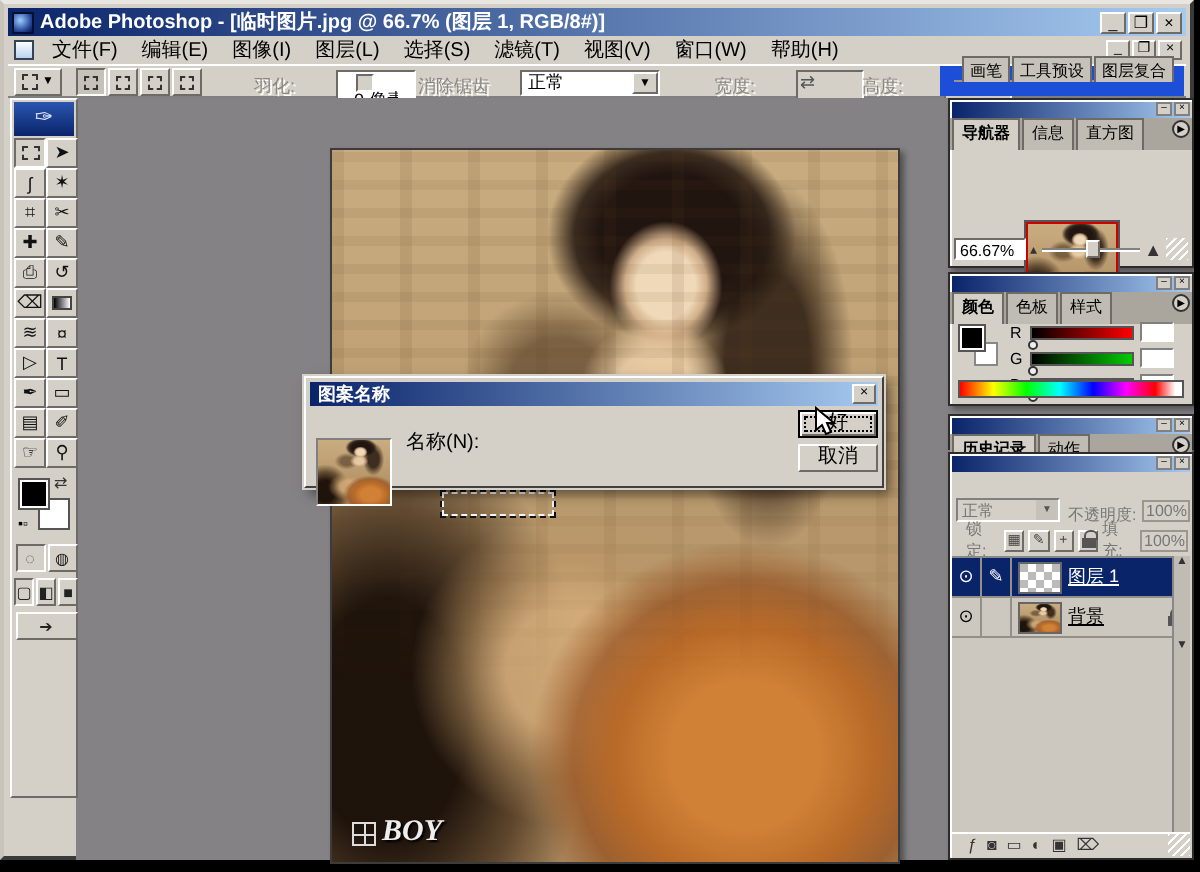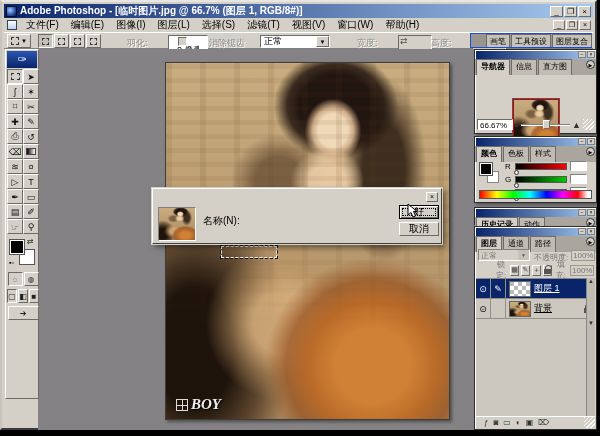--- a/index.html
+++ b/index.html
@@ -38,21 +38,21 @@
   .pressed { border-top:1px solid #6e6a66; border-left:1px solid #6e6a66; border-right:1px solid #fff; border-bottom:1px solid #fff; background:#c6c2ba; }
   .opt-label { font-size:9px; color:#222; top:4px;margin-left:19px; }
   .opt-label.dis { color:#8a8880; text-shadow:1px 1px 0 #fff; }
   .opt-input { height:31px; top:2px; background:#fff; font-size:9px; padding:0 8px;margin-left:36px; }
   .opt-input:disabled { background:#d4d0c8; }
   #aa-box { width:9px; height:9px; top:4px; background:#d4d0c8; }
   #style-dd { top:2px; width:70px; height:13px; background:#fff; font-size:9px; display:flex; align-items:center; padding-left:3px; }
   #style-dd .ddbtn { margin-left:auto; width:13px; height:11px; background:#d4d0c8; font-size:6px; text-align:center; line-height:11px; }
   #swap-icon { top:3px; font-size:9px; color:#555; }
 
-  #dock-well { right:3px; top:1px; width:122px; height:15px; background:#9a968e; border:1px solid #1d4ed8; display:flex; align-items:flex-end; padding:0 15px; }
+  #dock-well { right:3px; top:1px; width:122px; height:15px; background:#9a968e; border:7px solid #1d4ed8; display:flex; align-items:flex-end; padding:0 4px; }
   .well-tab { font-size:8px; padding:1px 3px 0; background:#c6c2ba; border:1px solid #6e6a66; border-bottom:none; margin-right:1px; white-space:nowrap; }
 
   
   #toolbox { left:3px; top:47px; width:34px; height:350px; background:#d4d0c8; z-index:15; }
   #tb-banner { left:1px; top:1px; right:1px; height:17px; background:linear-gradient(180deg,#2a56b0,#0a246a); color:#dfe9ff; text-align:center; font-size:11px; line-height:16px; }
   #tools { left:1px; top:19px; width:32px; display:flex; flex-wrap:wrap; }
   .tool { width:16px; height:15px; background:#d4d0c8; display:flex; align-items:center; justify-content:center; font-size:9px; color:#111; }
   .tool .mini-dash { width:9px; height:7px; }
   .grad-glyph { width:10px; height:7px; border:1px solid #444; background:linear-gradient(90deg,#000,#fff); }
   #fgbg { left:1px; top:188px; width:32px; height:32px; }
@@ -70,21 +70,21 @@
   .portrait { position:relative; overflow:hidden;
     background:
       radial-gradient(ellipse 10% 9% at 59% 19%, #f0d9b8 0 52%, rgba(226,190,150,.9) 72%, transparent 100%),
       radial-gradient(ellipse 13% 9% at 57% 33%, rgba(236,206,168,.9) 0 50%, transparent 100%),
       radial-gradient(ellipse 22% 15% at 60% 12%, #211510 0 58%, rgba(33,21,15,.85) 78%, transparent 100%),
       radial-gradient(ellipse 15% 26% at 77% 30%, rgba(40,26,16,.85) 0 50%, transparent 100%),
       radial-gradient(ellipse 17% 13% at 40% 33%, rgba(66,44,24,.55) 0 50%, transparent 100%),
       radial-gradient(ellipse 38% 30% at 73% 85%, #d08136 0 35%, #b96a28 60%, rgba(150,80,30,.7) 80%, transparent 100%),
       radial-gradient(ellipse 28% 22% at 42% 73%, rgba(212,172,122,.9) 0 40%, rgba(190,150,100,.5) 70%, transparent 100%),
       radial-gradient(ellipse 35% 42% at 10% 80%, rgba(23,13,7,.95) 0 40%, rgba(45,28,14,.6) 72%, transparent 100%),
-      linear-gradient(180deg,#c9ad80 0%,#bb9c70 45%,#a9865c 100%); }
+      linear-gradient(180deg,#c9ad80 0%,#bb9c70 45%,#a9865c 100%); margin-top: 12px; }
   #calligraphy { position:absolute; inset:0;
      background:
        repeating-linear-gradient(90deg, rgba(96,64,30,.10) 0 6px, transparent 6px 34px),
        repeating-linear-gradient(0deg, rgba(96,64,30,.08) 0 5px, transparent 5px 14px);
      -webkit-mask-image: linear-gradient(180deg,#000 45%, transparent 75%);
      mask-image: linear-gradient(180deg,#000 45%, transparent 75%); }
   #boy-logo { position:absolute; left:10px; bottom:8px; display:flex; align-items:flex-end; gap:3px; }
   #boy-grid { width:12px; height:12px; border:1px solid #ddd;
      background: linear-gradient(#ddd,#ddd) 50% 0/1px 100% no-repeat, linear-gradient(#ddd,#ddd) 0 50%/100% 1px no-repeat; }
   #boy-text { color:#eee; font-family:"Liberation Serif","DejaVu Serif",serif; font-style:italic; font-weight:bold; font-size:15px; line-height:13px; text-shadow:1px 1px 1px #000; }
@@ -126,21 +126,21 @@
     background:linear-gradient(90deg,#f00 0%,#ff0 15%,#0f0 30%,#0ff 45%,#00f 60%,#f0f 75%,#f00 88%,#fff 97%,#fff 100%); }
 
   #historypanel { top:205px; height:18px; }
 
   #layerspanel { top:224px; height:204px; }
   #blend-dd { left:3px; top:22px; width:52px; height:12px; background:#d4d0c8; border:1px solid #808080; border-right-color:#fff; border-bottom-color:#fff;
       font-size:8px; color:#777; display:flex; align-items:center; padding-left:2px; }
   #blend-dd .ddbtn { margin-left:auto; width:11px; height:10px; background:#c6c2ba; font-size:5px; line-height:10px; text-align:center; color:#555; }
   .lp-label { font-size:8px; color:#777; }
   .lp-val { font-size:8px; color:#777; background:#d4d0c8; border:1px solid #9b978f; padding:0 1px; height:11px; line-height:9px; }
-  #lock-row { left:19px; top:37px; right:2px; height:12px; display:flex; align-items:center; gap:2px;text-align:center; }
+  #lock-row { left:8px; top:37px; right:2px; height:12px; display:flex; align-items:center; gap:2px; }
   .lock-btn { width:11px; height:11px; background:#d4d0c8; display:flex; align-items:center; justify-content:center; font-size:7px; color:#444; }
   .css-lock { position:relative; width:7px; height:5px; background:#555; margin-top:3px; }
   .css-lock::before { content:""; position:absolute; left:1px; top:-4px; width:5px; height:4px; border:1px solid #555; border-bottom:none; border-radius:3px 3px 0 0; }
   #layerlist { left:1px; right:1px; top:51px; bottom:13px; background:#ccc8c0; border-top:1px solid #888; overflow:hidden; }
   .layer-row { position:relative; height:20px; border-bottom:1px solid #949088; display:flex; align-items:center; }
   .layer-row.selected { background:#0a246a; color:#fff; }
   .lcell { width:15px; height:20px; border-right:1px solid #949088; display:flex; align-items:center; justify-content:center; font-size:9px; }
   .lthumb { width:22px; height:16px; margin:0 3px; border:1px solid #666; }
   .checker { background: repeating-conic-gradient(#fff 0 25%, #bbb 0 50%); background-size:8px 8px; }
   .lname { font-size:9px;text-decoration:underline; }
@@ -419,26 +419,20 @@
     <div id="spectrum" class="abs"></div>
   </div>
 
   <div id="layerspanel" class="abs panel">
     <div class="pstrip">
       <div class="pbtns">
         <div class="pbtn">–</div>
         <div class="pbtn">×</div>
       </div>
     </div>
-    <div class="ptabs">
-      <span class="ptab active">图层</span>
-      <span class="ptab">通道</span>
-      <span class="ptab">路径</span>
-      <span class="pmenu">▶</span>
-    </div>
     <div id="blend-dd" class="abs">
       <span>正常</span>
       <span class="ddbtn">▼</span>
     </div>
     <span class="lp-label abs" style="left:59px;top:25px">不透明度:</span>
     <span class="lp-val abs" style="left:96px;top:23px;width:24px">100%</span>
     <div id="lock-row" class="abs">
       <span class="lp-label">锁定:</span>
       <div class="lock-btn raised">▦</div>
       <div class="lock-btn raised">✎</div>
@@ -476,20 +470,23 @@
       <span class="lpb-icon">◙</span>
       <span class="lpb-icon">▭</span>
       <span class="lpb-icon">◐</span>
       <span class="lpb-icon">▣</span>
       <span class="lpb-icon">⌦</span>
       <div class="grip" style="margin-left:auto"></div>
     </div>
   </div>
 
   <div id="dialog" class="abs">
+    <div id="dlg-title" class="abs">
+      <span>图案名称</span>
+    </div>
     <div id="dlg-close" class="abs raised">×</div>
     <div id="dlg-thumb" class="abs portrait"></div>
     <span id="dlg-label" class="abs">名称(N):</span>
     <div id="btn-ok" class="dlg-btn abs">
       <span>好</span>
       <span class="focus-ring"></span>
     </div>
     <div id="btn-cancel" class="dlg-btn abs raised">
       <span>取消</span>
     </div>

